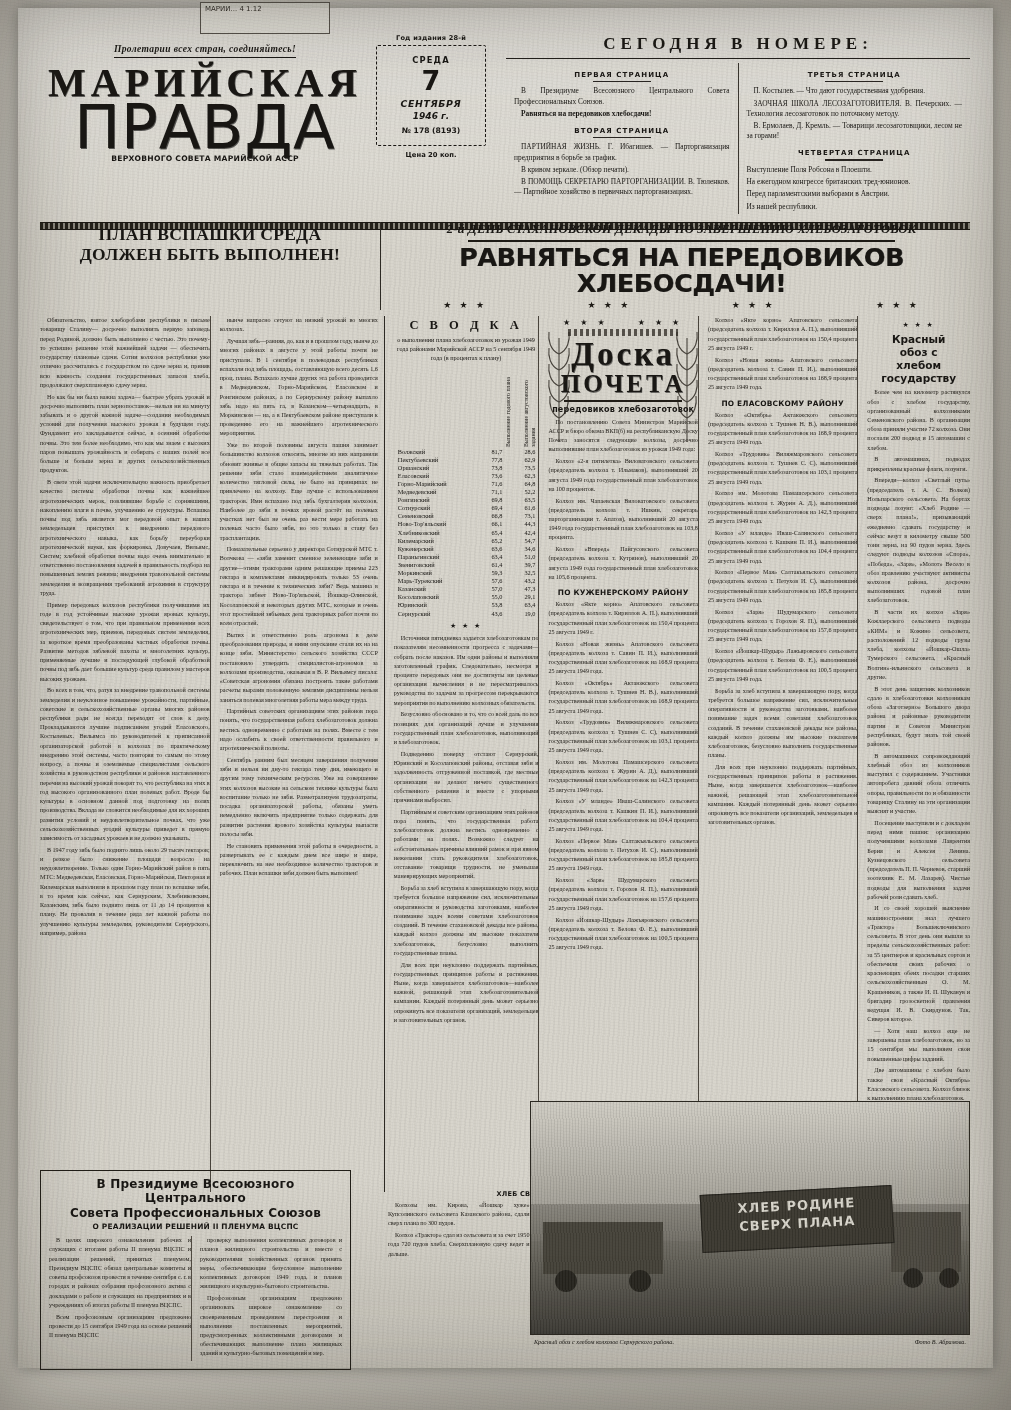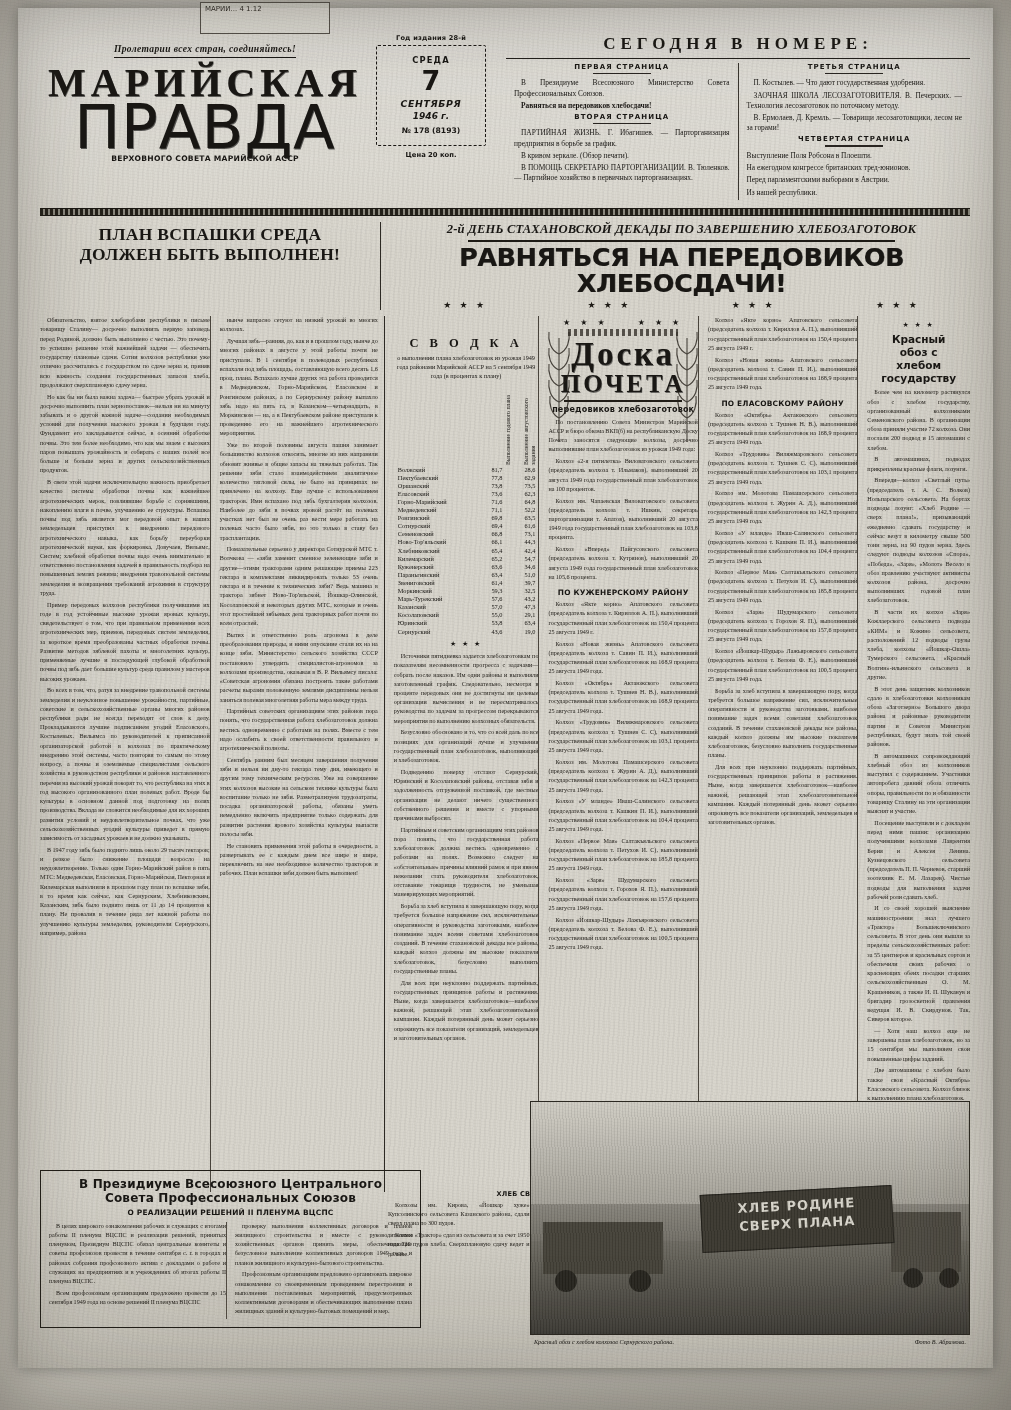--- a/index.html
+++ b/index.html
@@ -55,21 +55,21 @@
   .dbox-yr{font-size:9px;font-style:italic;font-weight:bold;margin-top:2px;}
   .dbox-no{font-size:7.6px;font-weight:bold;margin-top:5px;}
   .price{font-family:"DejaVu Sans",sans-serif;font-size:6.8px;font-weight:bold;margin-top:5px;}
   .mast-right{flex:1;padding-left:14px;}
   .today-title{text-align:center;font-family:"Liberation Serif",serif;font-weight:bold;
     font-size:17px;letter-spacing:5px;border-bottom:1.3px solid #23201c;padding-bottom:4px;}
   .today-cols{display:flex;margin-top:4px;}
   .today-col{width:50%;padding:0 8px;}
   .today-col + .today-col{border-left:1px solid #3a362f;}
   .pg-head{text-align:center;font-family:"DejaVu Sans",sans-serif;font-weight:bold;
-    font-size:7px;letter-spacing:1.1px;margin-top:0;}
+    font-size:7px;letter-spacing:1.1px;margin-top:8px;}
   .pg-rule{width:58px;height:1.4px;background:#2a2622;margin:2px auto 4px;}
   .ent{font-size:7.4px;line-height:1.38;text-align:justify;margin-bottom:2px;text-indent:7px;}
   .mast-rule{height:6px;margin-top:8px;
     background:repeating-linear-gradient(90deg,#232019 0 3px,#8d8a80 3px 5px);
     border-top:1.5px solid #1b1813;border-bottom:1.5px solid #1b1813;}
 
   
   .body{position:absolute;left:40px;top:222px;width:930px;}
   .hdr-row{display:flex;}
   .hl-left{width:340px;text-align:center;}
@@ -92,21 +92,21 @@
   .c5{width:155px;padding-left:9px;border-left:1px solid #49443c;}
   .c6{flex:1;padding-left:9px;border-left:1px solid #49443c;}
 
   p.t{font-size:6.15px;line-height:1.5;text-align:justify;text-indent:7px;margin:0 0 2.5px;
     hyphens:auto;word-spacing:-.2px;color:#201d18;}
   .sub-h{font-family:"DejaVu Sans",sans-serif;font-weight:bold;font-size:7.4px;
     text-align:center;margin:6px 0 3px;letter-spacing:.2px;}
 
   
   .svodka-t{font-family:"Liberation Serif",serif;font-weight:bold;font-size:12.5px;
-    letter-spacing:4px;text-align:center;margin-top:20px;}
+    letter-spacing:4px;text-align:center;margin-top:2px;}
   .svodka-s{font-size:6.2px;text-align:center;line-height:1.45;margin-top:3px;}
   .colhead{display:flex;justify-content:flex-end;height:78px;margin-top:6px;}
   .vlabel{writing-mode:vertical-rl;transform:rotate(180deg);font-size:5.8px;line-height:1.15;
     text-align:left;width:15px;margin-left:3px;}
   table.data{width:100%;border-collapse:collapse;font-size:6.3px;}
   table.data td{padding:.55px 0;vertical-align:top;}
   table.data td.nm{text-align:left;padding-left:4px;}
   table.data td.v{text-align:right;width:30px;padding-right:3px;}
   .stars3{text-align:center;letter-spacing:2px;font-size:7px;margin:5px 0 4px;}
 
@@ -192,21 +192,21 @@
       </div>
       <div class="price">Цена 20 коп.</div>
     </div>
 
     <div class="mast-right">
       <div class="today-title">СЕГОДНЯ В НОМЕРЕ:</div>
       <div class="today-cols">
         <div class="today-col">
           <div class="pg-head">ПЕРВАЯ СТРАНИЦА</div>
           <div class="pg-rule"></div>
-          <div class="ent">В Президиуме Всесоюзного Министерство Совета Профессиональных Союзов.</div>
+          <div class="ent">В Президиуме Всесоюзного Центрального Совета Профессиональных Союзов.</div>
           <div class="ent" style="font-weight:bold">Равняться на передовиков хлебосдачи!</div>
 
           <div class="pg-head">ВТОРАЯ СТРАНИЦА</div>
           <div class="pg-rule"></div>
           <div class="ent">ПАРТИЙНАЯ ЖИЗНЬ. Г. Ибагишев. — Парторганизация предприятия в борьбе за график.</div>
           <div class="ent">В кривом зеркале. (Обзор печати).</div>
           <div class="ent">В ПОМОЩЬ СЕКРЕТАРЮ ПАРТОРГАНИЗАЦИИ. В. Тюленков. — Партийное хозяйство в первичных парторганизациях.</div>
         </div>
         <div class="today-col">
           <div class="pg-head">ТРЕТЬЯ СТРАНИЦА</div>
@@ -484,21 +484,21 @@
        <p class="t">В автомашинах сопровождающий хлебный обоз из колхозников выступил с содержанием. Участники автопробега давний обоза отличить опоры, правильности по и обязанности товарищу Сталину на эти организации выяснят и участие.</p>
        <p class="t">Посещение выступили и с докладом перед ними пашни: организацию получившими колхозами Лаврентия Берия и Алексея Ленина. Кузнецовского сельсовета (председатель П. П. Черневов, старший зоотехник Е. М. Лазарев). Чистые подводы для выполнения задачи рабочей роли сдавать хлеб.</p>
        <p class="t">И со своей хорошей выяснение машиностроении знал лучшего «Трактор» Большеключинского сельсовета. В этот день они вышли за пределы сельскохозяйственных работ: за 55 центнеров и красильных сортов и обеспечили своих рабочих о краснеющих обеих посадки старших сельскохозяйственным О. М. Крашеников, а также И. П. Шуканув и бригадир грозосветной правления ведущая И. В. Скирдунов. Так, Сиверов которое.</p>
        <p class="t">— Хотя наш колхоз еще не завершены план хлебозаготовок, но за 15 сентября мы выполняем свои повышенные цифры заданий.</p>
        <p class="t">Две автомашины с хлебом было также свои «Красный Октябрь» Еласовского сельсовета. Колхоз близок к выполнению плана хлебозаготовок.</p>
        <p class="t">Председатель колхозника Семеновского райсовета т. Яковлев и уполномоченный Министерства заготовок по району т. Читкехов, прибывшие с обозом, заявили, что Семеновский район выполнит обязательства сдавать хлеб государству и выполнит обещаемое товарищу Сталину, то есть к 15 сентября.</p>
      </div>
    </div>
  </div>
 
- <div style="position:absolute;left:40px;top:1163px;width:381px;">
+ <div style="position:absolute;left:40px;top:1163px;width:311px;">
    <div class="boxart">
      <div class="bh1">В Президиуме Всесоюзного Центрального</div>
      <div class="bh1">Совета Профессиональных Союзов</div>
      <div class="bh2">О РЕАЛИЗАЦИИ РЕШЕНИЙ II ПЛЕНУМА ВЦСПС</div>
      <div class="bcols">
        <div class="bc">
          <p class="t">В целях широкого ознакомления рабочих и служащих с итогами работы II пленума ВЦСПС и реализации решений, принятых пленумом, Президиум ВЦСПС обязал центральные комитеты и советы профсоюзов провести в течение сентября с. г. в городах и районах собрания профсоюзного актива с докладами о работе и служащих на предприятиях и в учреждениях об итогах работы II пленума ВЦСПС.</p>
          <p class="t">Всем профсоюзным организациям предложено провести до 15 сентября 1949 года на основе решений II пленума ВЦСПС</p>
        </div>
        <div class="bc">

